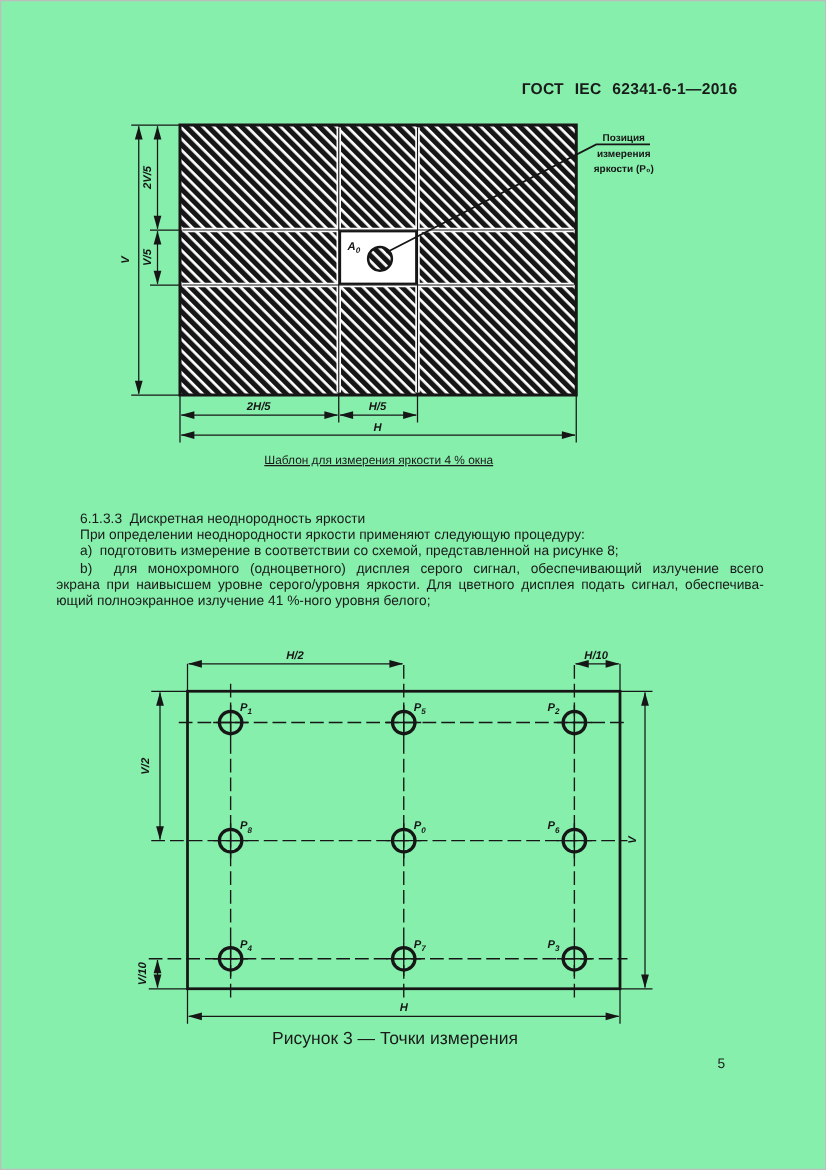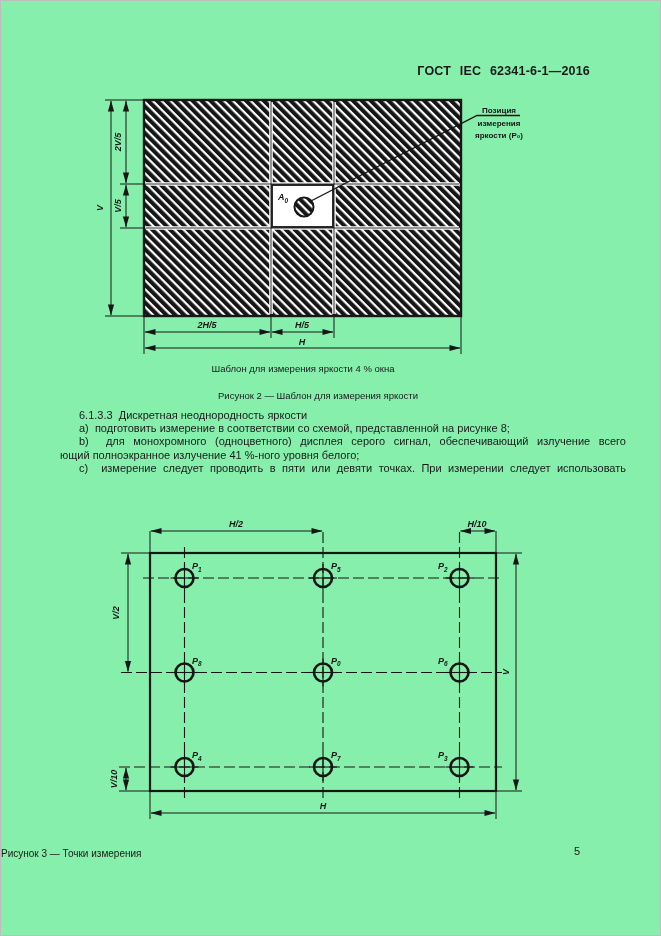--- a/index.html
+++ b/index.html
@@ -6,24 +6,24 @@
   .page{position:relative;width:661px;height:936px;background:#86efac;
         border:1px solid #bdbdbd;box-sizing:border-box;overflow:hidden;
         font-family:"Liberation Sans", sans-serif;color:#1a1a1a;}
   .hdr{position:absolute;top:63px;right:70px;font-size:12.5px;font-weight:bold;
        word-spacing:5px;letter-spacing:.2px;}
   .figsvg{position:absolute;left:0;}
   svg text{font-family:"Liberation Sans", sans-serif;fill:#161616;}
   .flab{font-size:9px;font-style:italic;font-weight:bold;}
   .tsub{font-size:6.5px;font-style:italic;font-weight:bold;}
   .callout{font-size:8px;font-weight:bold;}
-  .subcap{position:absolute;top:362px;left:0;width:604px;text-align:center;font-size:9.5px;}
+  .subcap{position:absolute;top:362px;left:0;width:604px;text-align:center;font-size:9.5px;text-decoration:underline;}
   .cap2{position:absolute;top:389px;left:0;width:634px;text-align:center;font-size:9.5px;}
-  .cap3{position:absolute;top:847px;left:0;width:630px;font-size:10px;}
-  .textblock{position:absolute;top:408px;left:59px;width:566px;
+  .cap3{position:absolute;top:821px;left:0;width:630px;text-align:center;font-size:14px;}
+  .textblock{position:absolute;top:408px;left:44px;width:566px;
              font-size:11px;line-height:13.2px;}
   .tline{white-space:pre-wrap;}
   .ind{padding-left:19px;}
   .just{text-align:justify;text-align-last:justify;}
   .pnum{position:absolute;top:844px;left:566px;width:20px;text-align:center;font-size:11px;}
 </style>
 </head>
 <body>
 
 <div class="page">
@@ -87,28 +87,28 @@
     </g>
     <text class="flab" text-anchor="middle" transform="rotate(-90 102 207)" x="102" y="207">V</text>
     <text class="flab" text-anchor="middle" transform="rotate(-90 120 141)" x="120" y="141">2V/5</text>
     <text class="flab" text-anchor="middle" transform="rotate(-90 120 205)" x="120" y="205">V/5</text>
     <text class="flab" x="206" y="327" text-anchor="middle">2H/5</text>
     <text class="flab" x="301" y="327" text-anchor="middle">H/5</text>
     <text class="flab" x="301" y="344" text-anchor="middle">H</text>
   </svg>
 
   <div class="subcap">Шаблон для измерения яркости 4 % окна</div>
-  <div class="cap2">Рисунок 2 — Шаблон для измерения яркости</div>
 
   <div class="textblock">
     <div class="tline ind">6.1.3.3  Дискретная неоднородность яркости</div>
+    <div class="tline ind">При определении неоднородности яркости применяют следующую процедуру:</div>
     <div class="tline ind">a)  подготовить измерение в соответствии со схемой, представленной на рисунке 8;</div>
     <div class="tline ind just">b)  для монохромного (одноцветного) дисплея серого сигнал, обеспечивающий излучение всего</div>
+    <div class="tline just">экрана при наивысшем уровне серого/уровня яркости. Для цветного дисплея подать сигнал, обеспечива-</div>
     <div class="tline">ющий полноэкранное излучение 41 %-ного уровня белого;</div>
-    <div class="tline ind just">c)  измерение следует проводить в пяти или девяти точках. При измерении следует использовать</div>
   </div>
 
   <svg class="figsvg" style="top:515px" width="661" height="305" viewBox="0 515 661 305">
 
     <g stroke="#161616" stroke-width="1.1" stroke-dasharray="11 4">
       <line x1="183.5" y1="546" x2="183.5" y2="797"></line>
       <line x1="322" y1="531" x2="322" y2="797"></line>
       <line x1="458.5" y1="531" x2="458.5" y2="797"></line>
       <line x1="142" y1="577" x2="501" y2="577"></line>
       <line x1="120" y1="671.5" x2="501" y2="671.5"></line>

